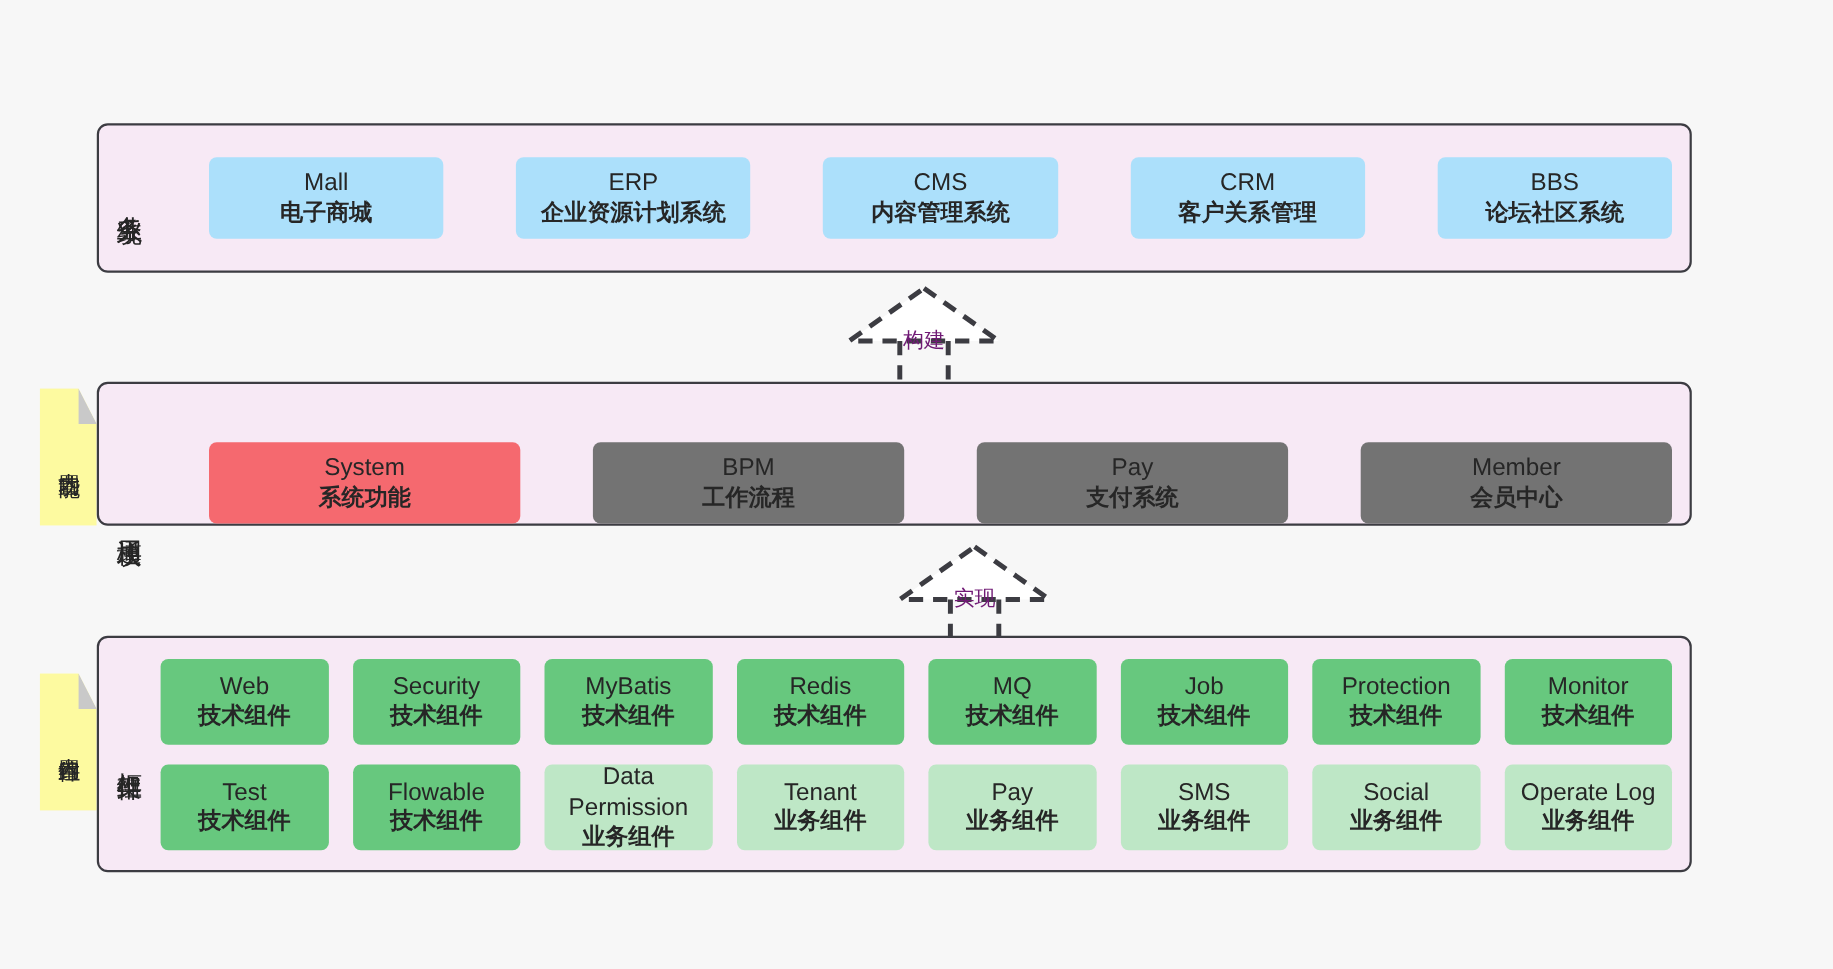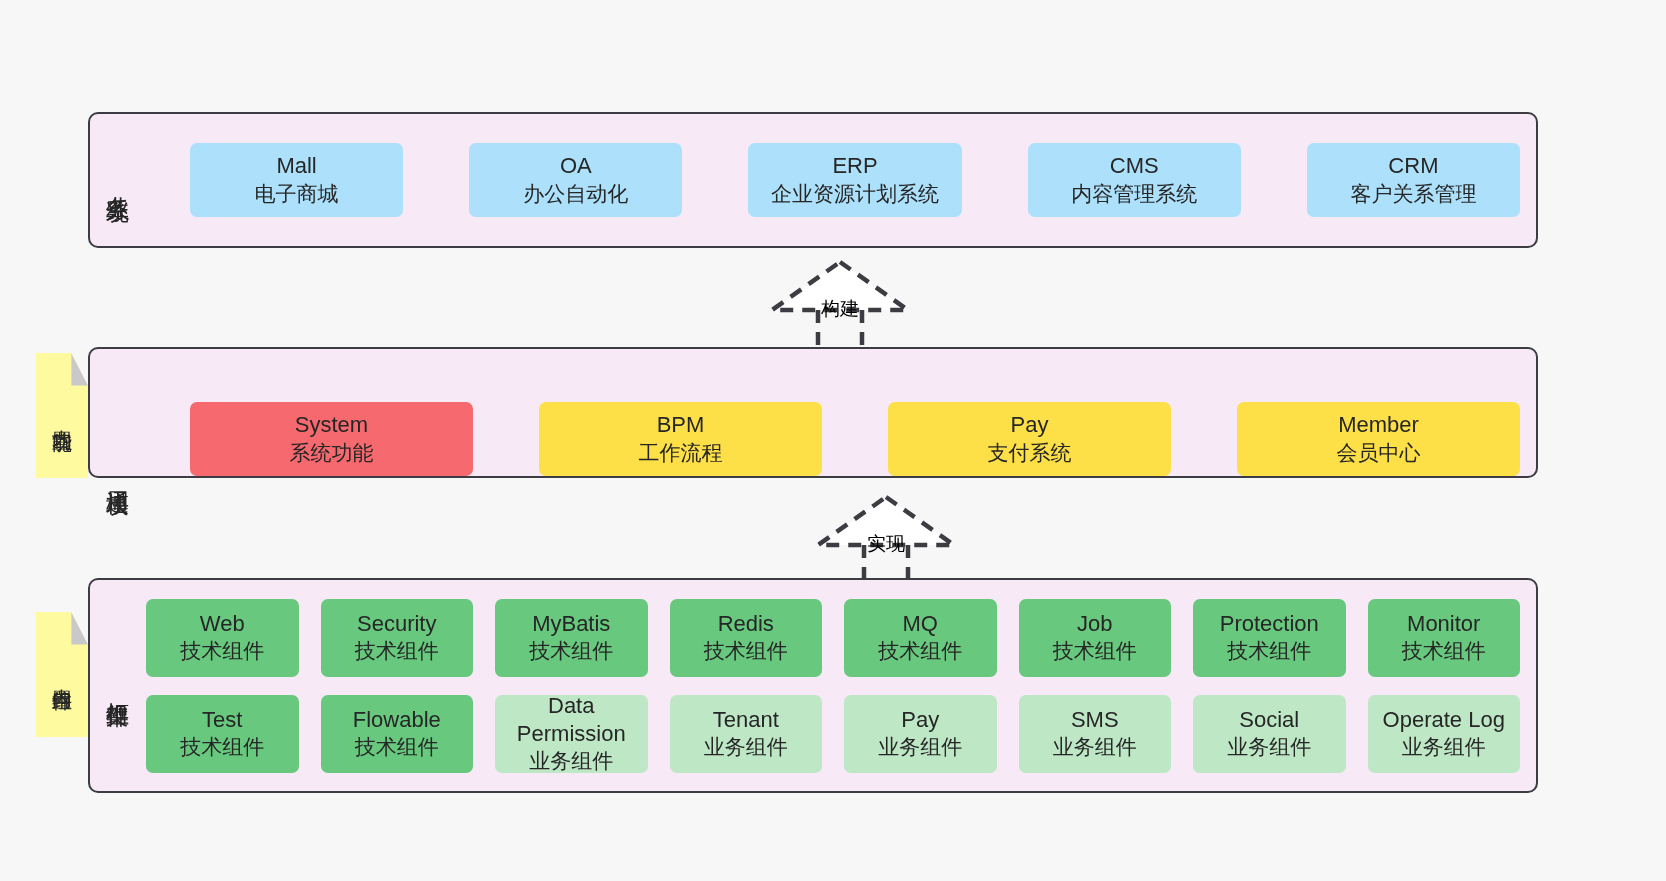--- a/index.html
+++ b/index.html
@@ -62,26 +62,26 @@
     border-radius: 7px;
     display: flex;
     flex-direction: column;
     align-items: center;
     justify-content: center;
     text-align: center;
     line-height: 1.28;
     padding: 4px 6px;
   }
   .node .n-title { font-size: 22px; }
-  .node .n-sub   { font-size: 21px; }
+  .node .n-sub   { font-size: 21px; font-weight: bold; }
 
   
   .c-blue       { background: #ace0fb; }
   .c-red        { background: #f5696f; }
-  .c-pink       { background: #fde047; }
+  .c-pink       { background: #737373; }
   .c-green      { background: #67c87e; }
   .c-lightgreen { background: #bee7c6; }
 
   
   #layer-business { left: 88px;  top: 112px; width: 1450px; height: 136px; }
   #layer-modules  { left: 88px;  top: 347px; width: 1450px; height: 131px; align-items: flex-end; }
   #layer-framework{ left: 88px;  top: 578px; width: 1450px; height: 215px; }
 
   #layer-business  .node,
   #layer-modules   .node { height: 74px; margin-left: 44px; }
@@ -123,53 +123,53 @@
     width: 160px;
     height: 90px;
   }
   .connector svg { display: block; width: 160px; height: 90px; }
   .connector .conn-label {
     position: absolute;
     left: 50%;
     transform: translateX(-50%);
     top: 38px;
     font-size: 19px;
-    color: #000000;
+    color: #701a75;
     background: transparent;
     white-space: nowrap;
   }
   #connector-build   { left: 760px; top: 258px; }
   #connector-realize { left: 806px; top: 493px; }
 </style>
 </head>
 <body>
 
 <div class="layer" id="layer-business">
   <div class="layer-label">业务系统</div>
   <div class="layer-body">
     <div class="row">
       <div class="node c-blue">
         <span class="n-title">Mall</span>
         <span class="n-sub">电子商城</span>
       </div>
       <div class="node c-blue">
-        <span class="n-title">OA</span>
-        <span class="n-sub">办公自动化</span>
-      </div>
-      <div class="node c-blue">
         <span class="n-title">ERP</span>
         <span class="n-sub">企业资源计划系统</span>
       </div>
       <div class="node c-blue">
         <span class="n-title">CMS</span>
         <span class="n-sub">内容管理系统</span>
       </div>
       <div class="node c-blue">
         <span class="n-title">CRM</span>
         <span class="n-sub">客户关系管理</span>
+      </div>
+      <div class="node c-blue">
+        <span class="n-title">BBS</span>
+        <span class="n-sub">论坛社区系统</span>
       </div>
     </div>
   </div>
 </div>
 
 <div class="connector" id="connector-build">
   <svg viewBox="0 0 160 90" xmlns="http://www.w3.org/2000/svg">
     <polygon points="80,4 148,52 12,52" fill="#ffffff" stroke="#3c3c42" stroke-width="4.5" stroke-dasharray="13,9" stroke-linejoin="miter"></polygon>
     <path d="M58,52 L58,92 M102,52 L102,92" fill="none" stroke="#3c3c42" stroke-width="4.5" stroke-dasharray="13,9"></path>
   </svg>

